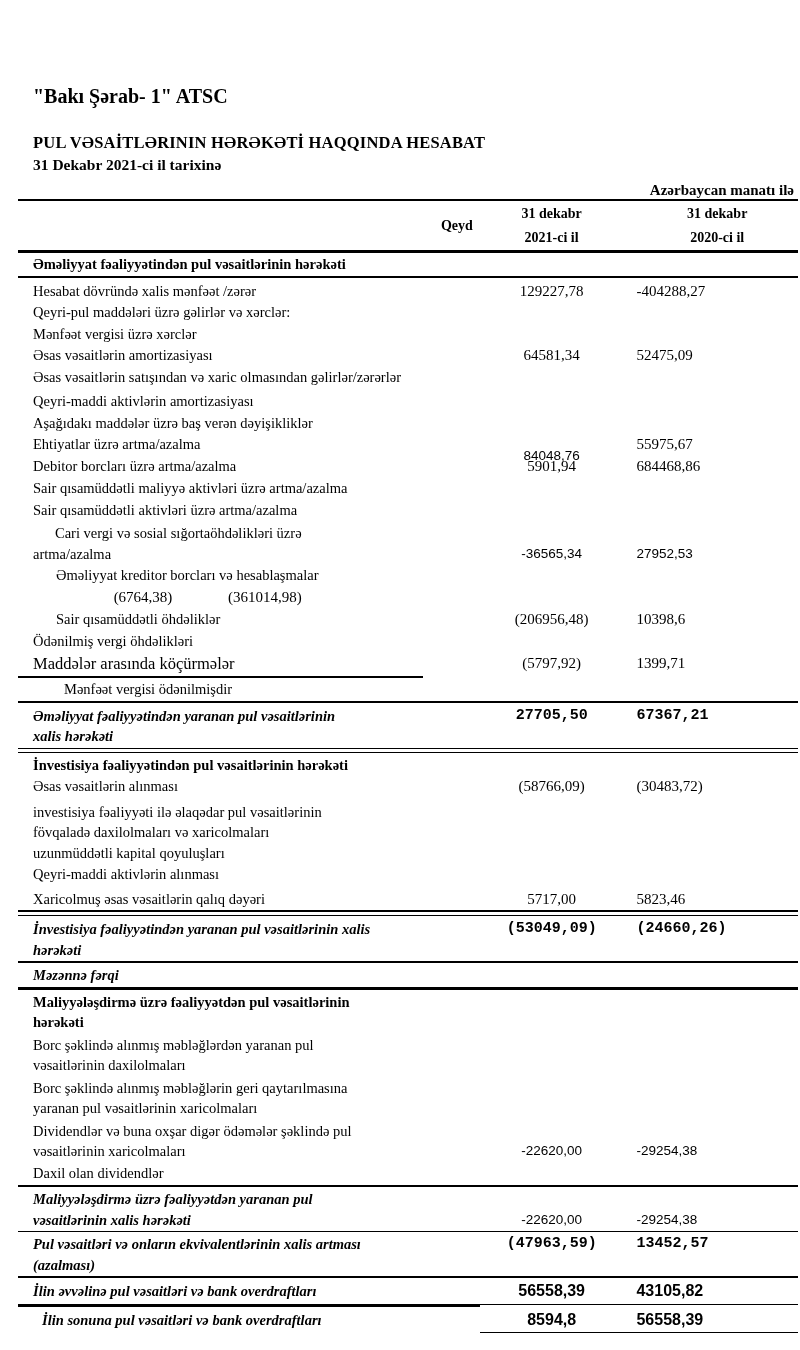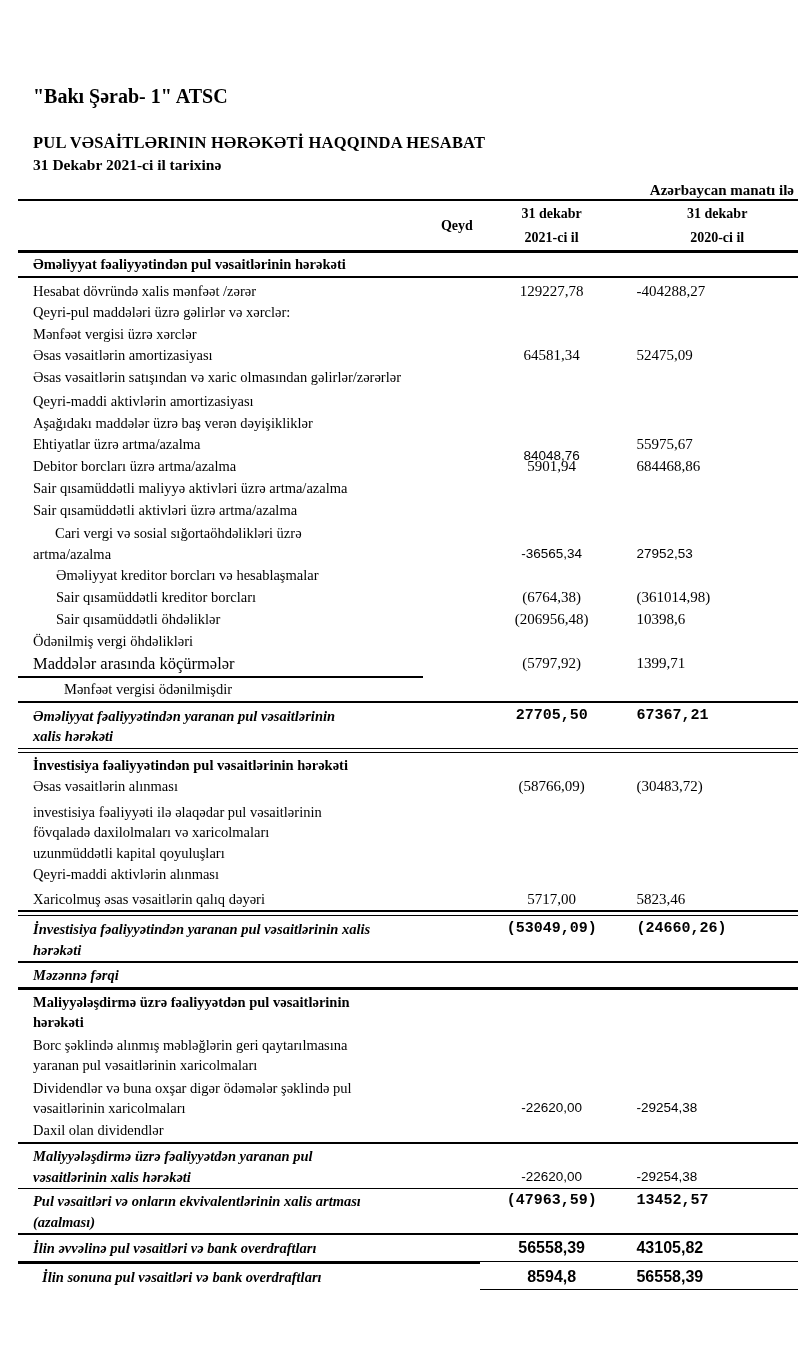--- a/index.html
+++ b/index.html
@@ -131,21 +131,20 @@
   <div class="row ti nb mt3">
       <div class="lbl">Cari vergi və sosial sığortaöhdəlikləri üzrə
 artma/azalma</div>
       <div class="val v21 vs">-36565,34</div>
       <div class="val v20 vs">27952,53</div>
     </div>
   <div class="row ind">
       <div class="lbl">Əməliyyat kreditor borcları və hesablaşmalar</div>
     </div>
   <div class="row ind">
-      <div class="lbl">Sair qısamüddətli kreditor borcları</div>
       <div class="val v21">(6764,38)</div>
       <div class="val v20">(361014,98)</div>
     </div>
   <div class="row ind mt2">
       <div class="lbl">Sair qısamüddətli öhdəliklər</div>
       <div class="val v21">(206956,48)</div>
       <div class="val v20">10398,6</div>
     </div>
   <div class="row">
       <div class="lbl">Ödənilmiş vergi öhdəlikləri</div>
@@ -210,20 +209,24 @@
       <div class="lbl">Məzənnə fərqi</div>
     </div>
 
   <div class="hr3"></div>
 
   <div class="row sec mt2">
       <div class="lbl">Maliyyələşdirmə üzrə fəaliyyətdən pul vəsaitlərinin
 hərəkəti</div>
     </div>
   <div class="row mt2">
+      <div class="lbl">Borc şəklində alınmış məbləğlərdən yaranan pul
+vəsaitlərinin daxilolmaları</div>
+    </div>
+  <div class="row mt2">
       <div class="lbl">Borc şəklində alınmış məbləğlərin geri qaytarılmasına
 yaranan pul vəsaitlərinin xaricolmaları</div>
     </div>
   <div class="row nb mt2">
       <div class="lbl">Dividendlər və buna oxşar digər ödəmələr şəklində pul
 vəsaitlərinin xaricolmaları</div>
       <div class="val v21 vs">-22620,00</div>
       <div class="val v20 vs">-29254,38</div>
     </div>
   <div class="row">

